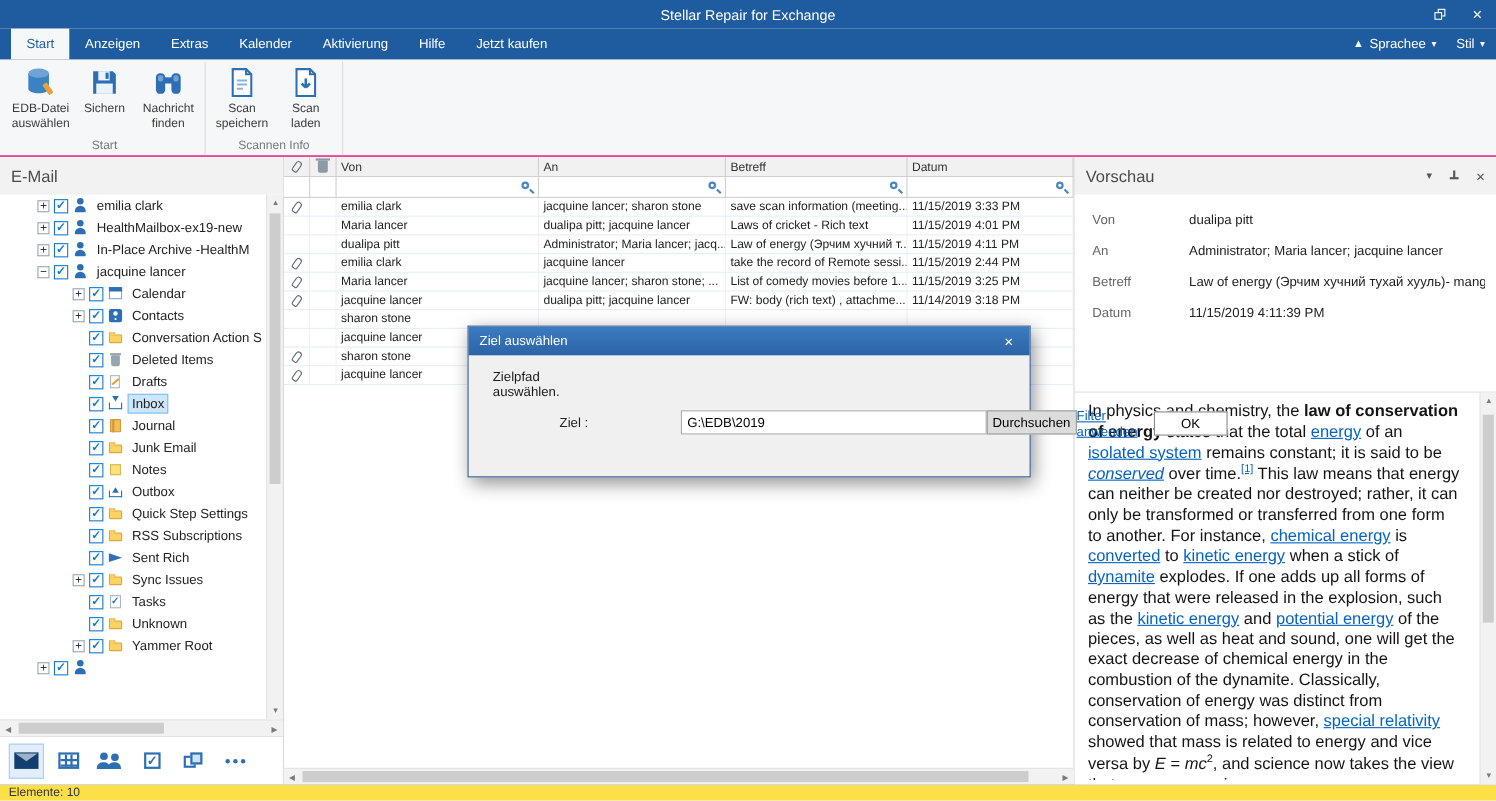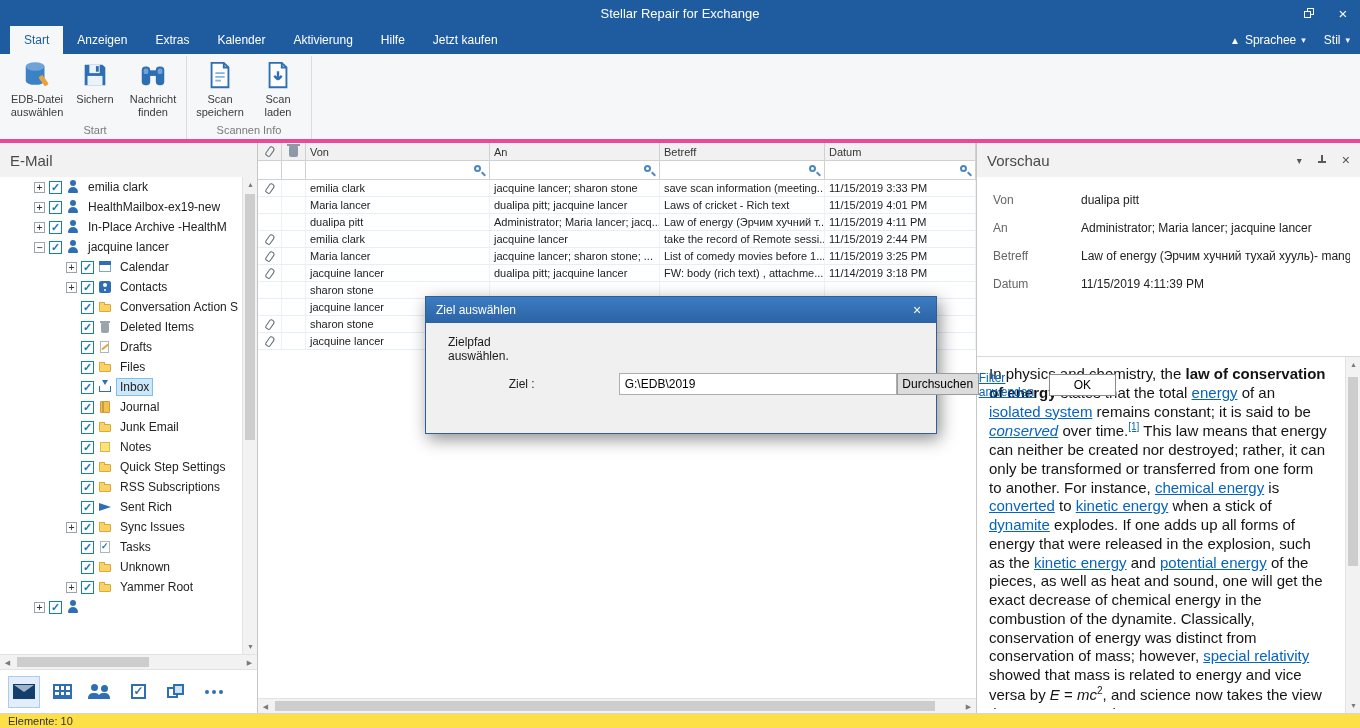--- a/index.html
+++ b/index.html
@@ -21,21 +21,21 @@
 .tabbar{height:28px;background:var(--accent,#1e5c9f);display:flex;align-items:stretch;padding-left:10px;position:relative;flex:none}
 .tabs{display:flex;align-items:stretch}
 .tab{color:#fff;font-size:12px;padding:0 14px;display:flex;align-items:center;white-space:nowrap}
 .tab.active{background:#f6f7f8;color:var(--accent,#1e5c9f)}
 .tabbar-right{position:absolute;right:10px;top:0;height:28px;display:flex;align-items:center;gap:18px;color:#fff}
 .tr-item{display:flex;align-items:center;gap:5px;font-size:12px}
 .caret{font-size:9px;opacity:.95}
 .lang-arrow{font-size:10px}
 
 
-.ribbon{height:89px;background:#f6f7f8;border-bottom:4px solid #ec4899;display:flex;align-items:stretch;padding:2px 4px 0 4px;flex:none}
+.ribbon{height:89px;background:#f6f7f8;border-bottom:2px solid #ec4899;display:flex;align-items:stretch;padding:2px 4px 0 4px;flex:none}
 .ribbon-group{display:flex;flex-direction:column;border-right:1px solid #dcdcdc;padding:0 4px}
 .rg-buttons{flex:1;display:flex;align-items:flex-start}
 .rg-label{text-align:center;font-size:11px;color:#7a7a7a;padding:2px 0 3px}
 .rbtn{width:58px;padding:4px 2px;display:flex;flex-direction:column;align-items:center;gap:3px;font-size:11px;color:#3b3b3b;text-align:center;line-height:1.15}
 .rbtn svg{width:30px;height:30px;flex:none}
 
 
 .content{flex:1;display:flex;min-height:0;background:#e8e8e8}
 .panel-header{height:34px;background:#f2f2f2;display:flex;align-items:center;padding:0 10px;font-size:15px;color:#4a4a4a;flex:none}
 
@@ -322,26 +322,20 @@
             <span class="checkbox checked"></span>
             <span class="tree-icon trash-icon"></span>
             <span class="tree-label">Deleted Items</span>
           </div>
             <div class="tree-row lvl1">
             <span class="expander" style="visibility: hidden;"></span>
             <span class="checkbox checked"></span>
             <span class="tree-icon drafts-icon"></span>
             <span class="tree-label">Drafts</span>
           </div>
-            <div class="tree-row lvl1">
-            <span class="expander" style="visibility: hidden;"></span>
-            <span class="checkbox checked"></span>
-            <span class="tree-icon folder-icon"></span>
-            <span class="tree-label">Files</span>
-          </div>
             <div class="tree-row lvl1 selected">
             <span class="expander" style="visibility: hidden;"></span>
             <span class="checkbox checked"></span>
             <span class="tree-icon inbox-icon"></span>
             <span class="tree-label">Inbox</span>
           </div>
             <div class="tree-row lvl1">
             <span class="expander" style="visibility: hidden;"></span>
             <span class="checkbox checked"></span>
             <span class="tree-icon journal-icon"></span>
@@ -351,20 +345,26 @@
             <span class="expander" style="visibility: hidden;"></span>
             <span class="checkbox checked"></span>
             <span class="tree-icon folder-icon"></span>
             <span class="tree-label">Junk Email</span>
           </div>
             <div class="tree-row lvl1">
             <span class="expander" style="visibility: hidden;"></span>
             <span class="checkbox checked"></span>
             <span class="tree-icon notes-icon"></span>
             <span class="tree-label">Notes</span>
+          </div>
+            <div class="tree-row lvl1">
+            <span class="expander" style="visibility: hidden;"></span>
+            <span class="checkbox checked"></span>
+            <span class="tree-icon outbox-icon"></span>
+            <span class="tree-label">Outbox</span>
           </div>
             <div class="tree-row lvl1">
             <span class="expander" style="visibility: hidden;"></span>
             <span class="checkbox checked"></span>
             <span class="tree-icon folder-icon"></span>
             <span class="tree-label">Quick Step Settings</span>
           </div>
             <div class="tree-row lvl1">
             <span class="expander" style="visibility: hidden;"></span>
             <span class="checkbox checked"></span>

